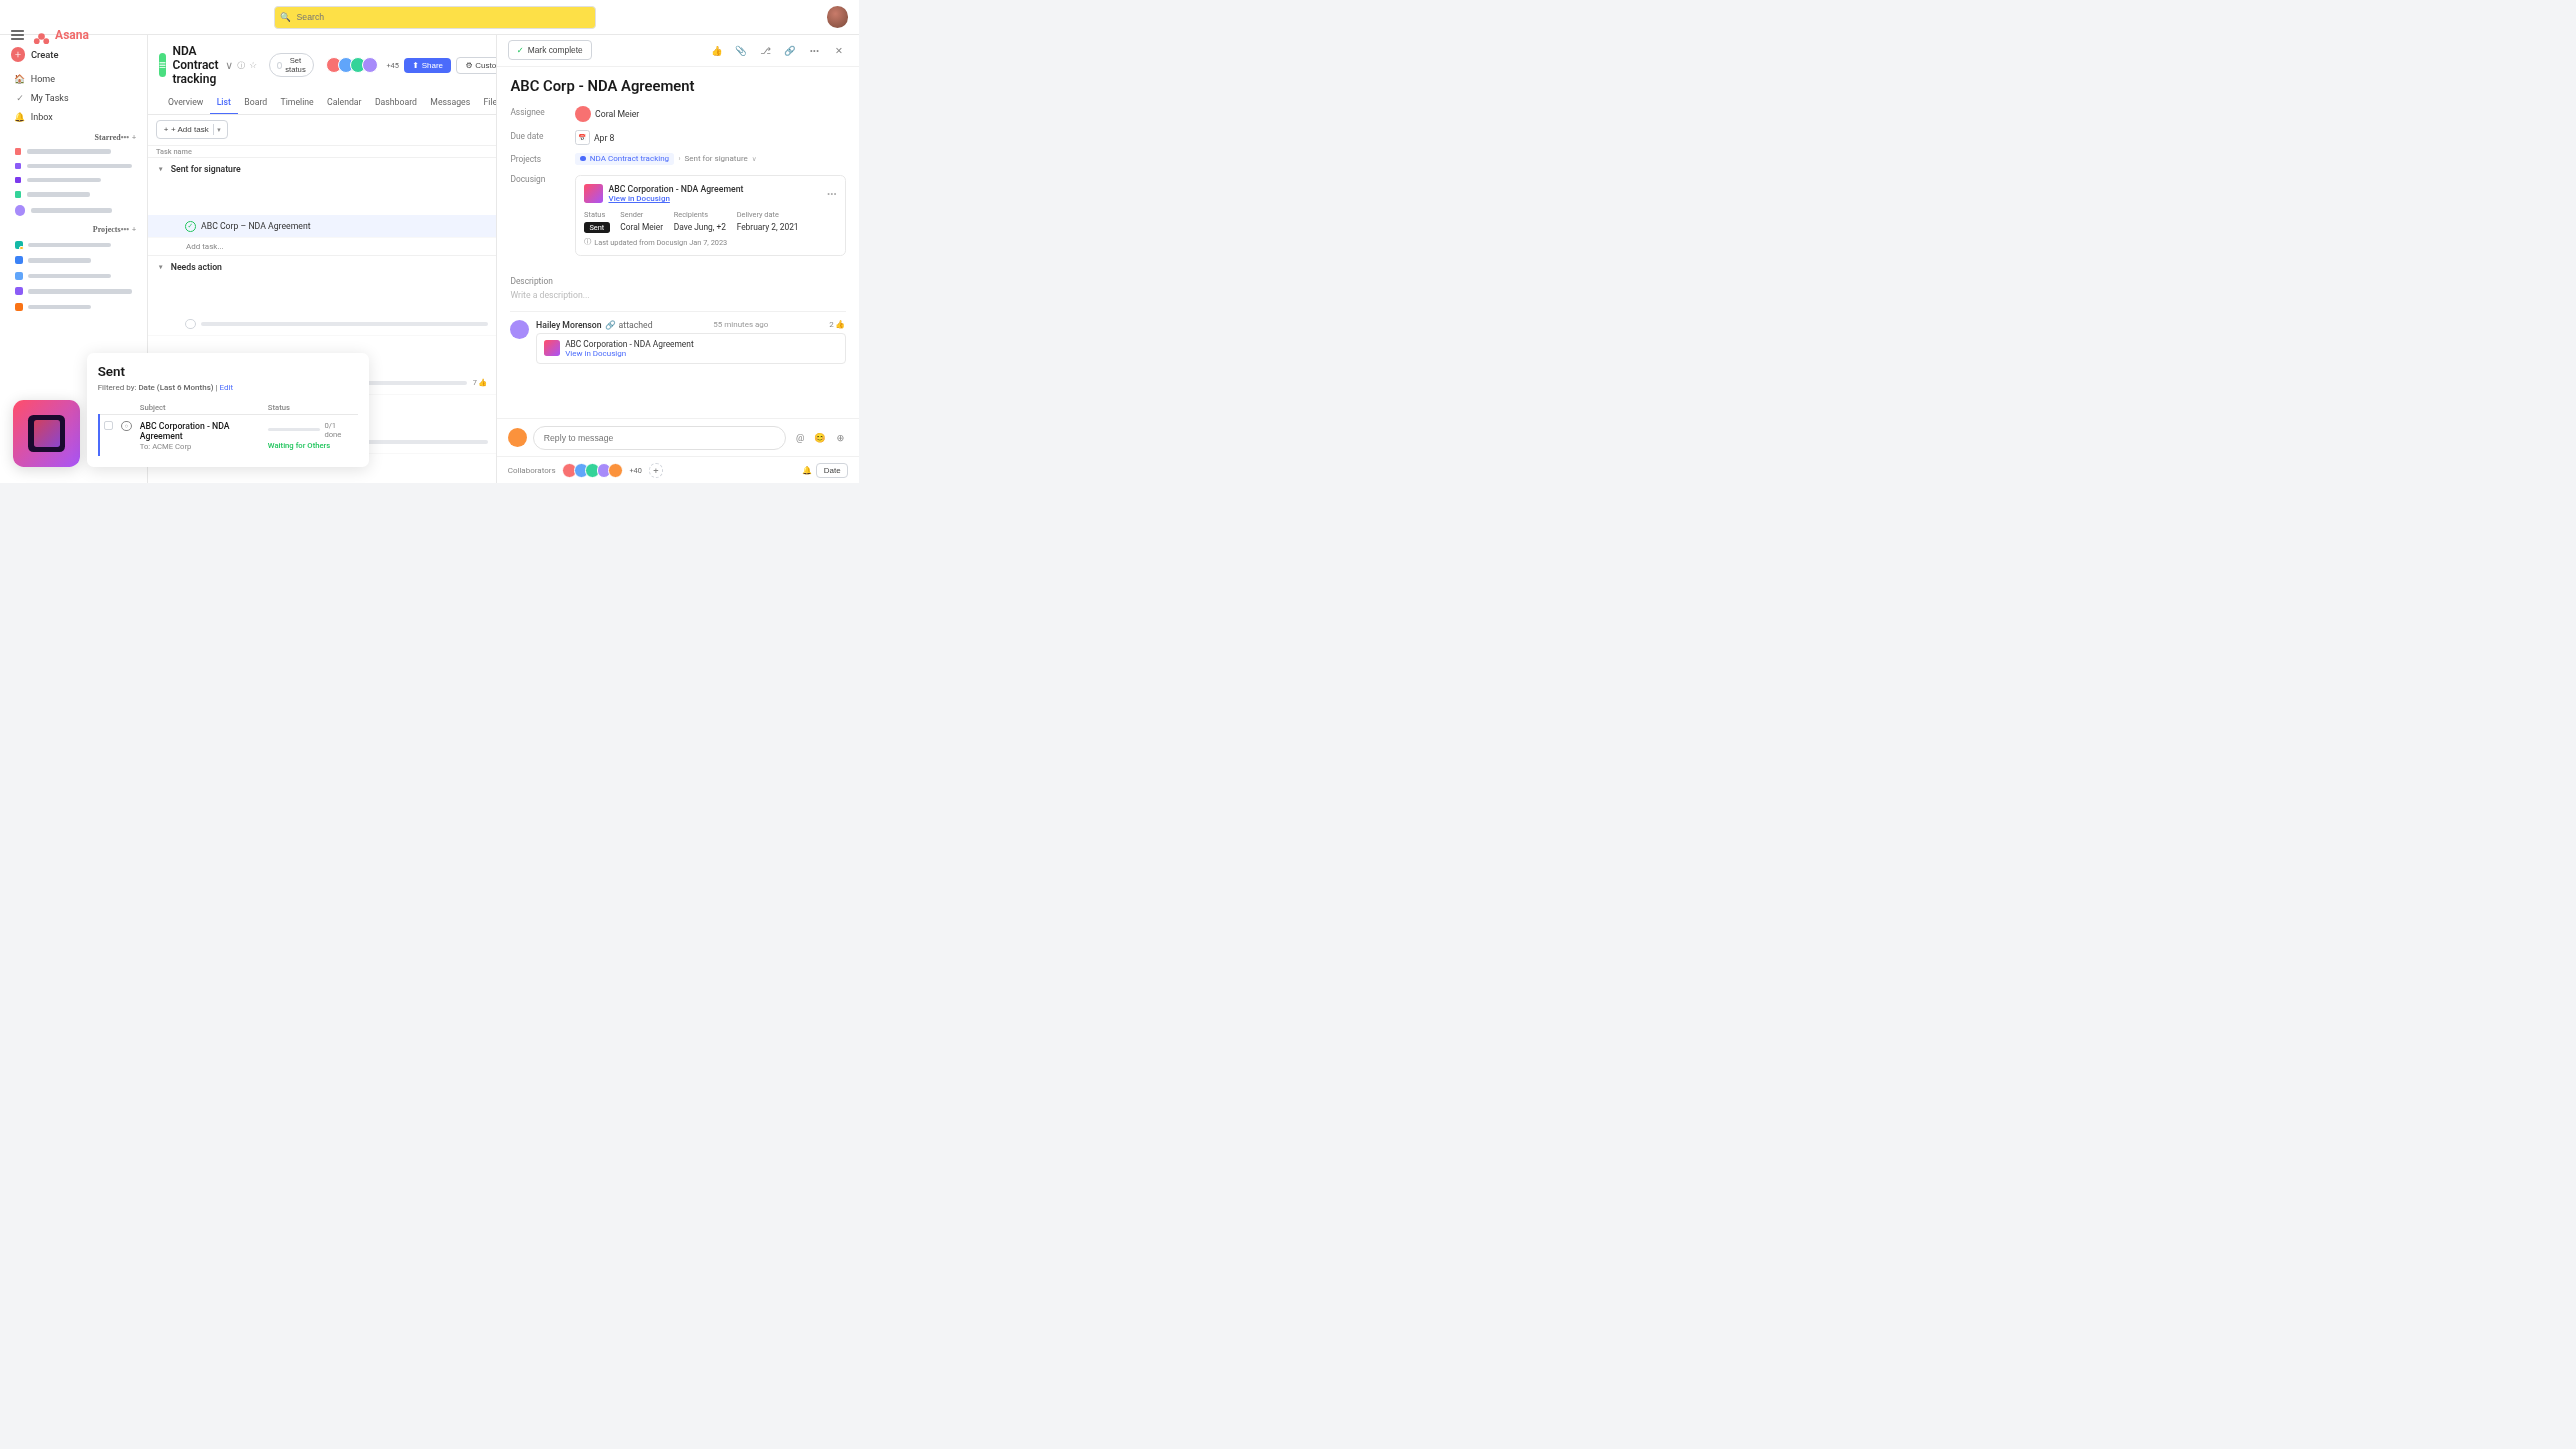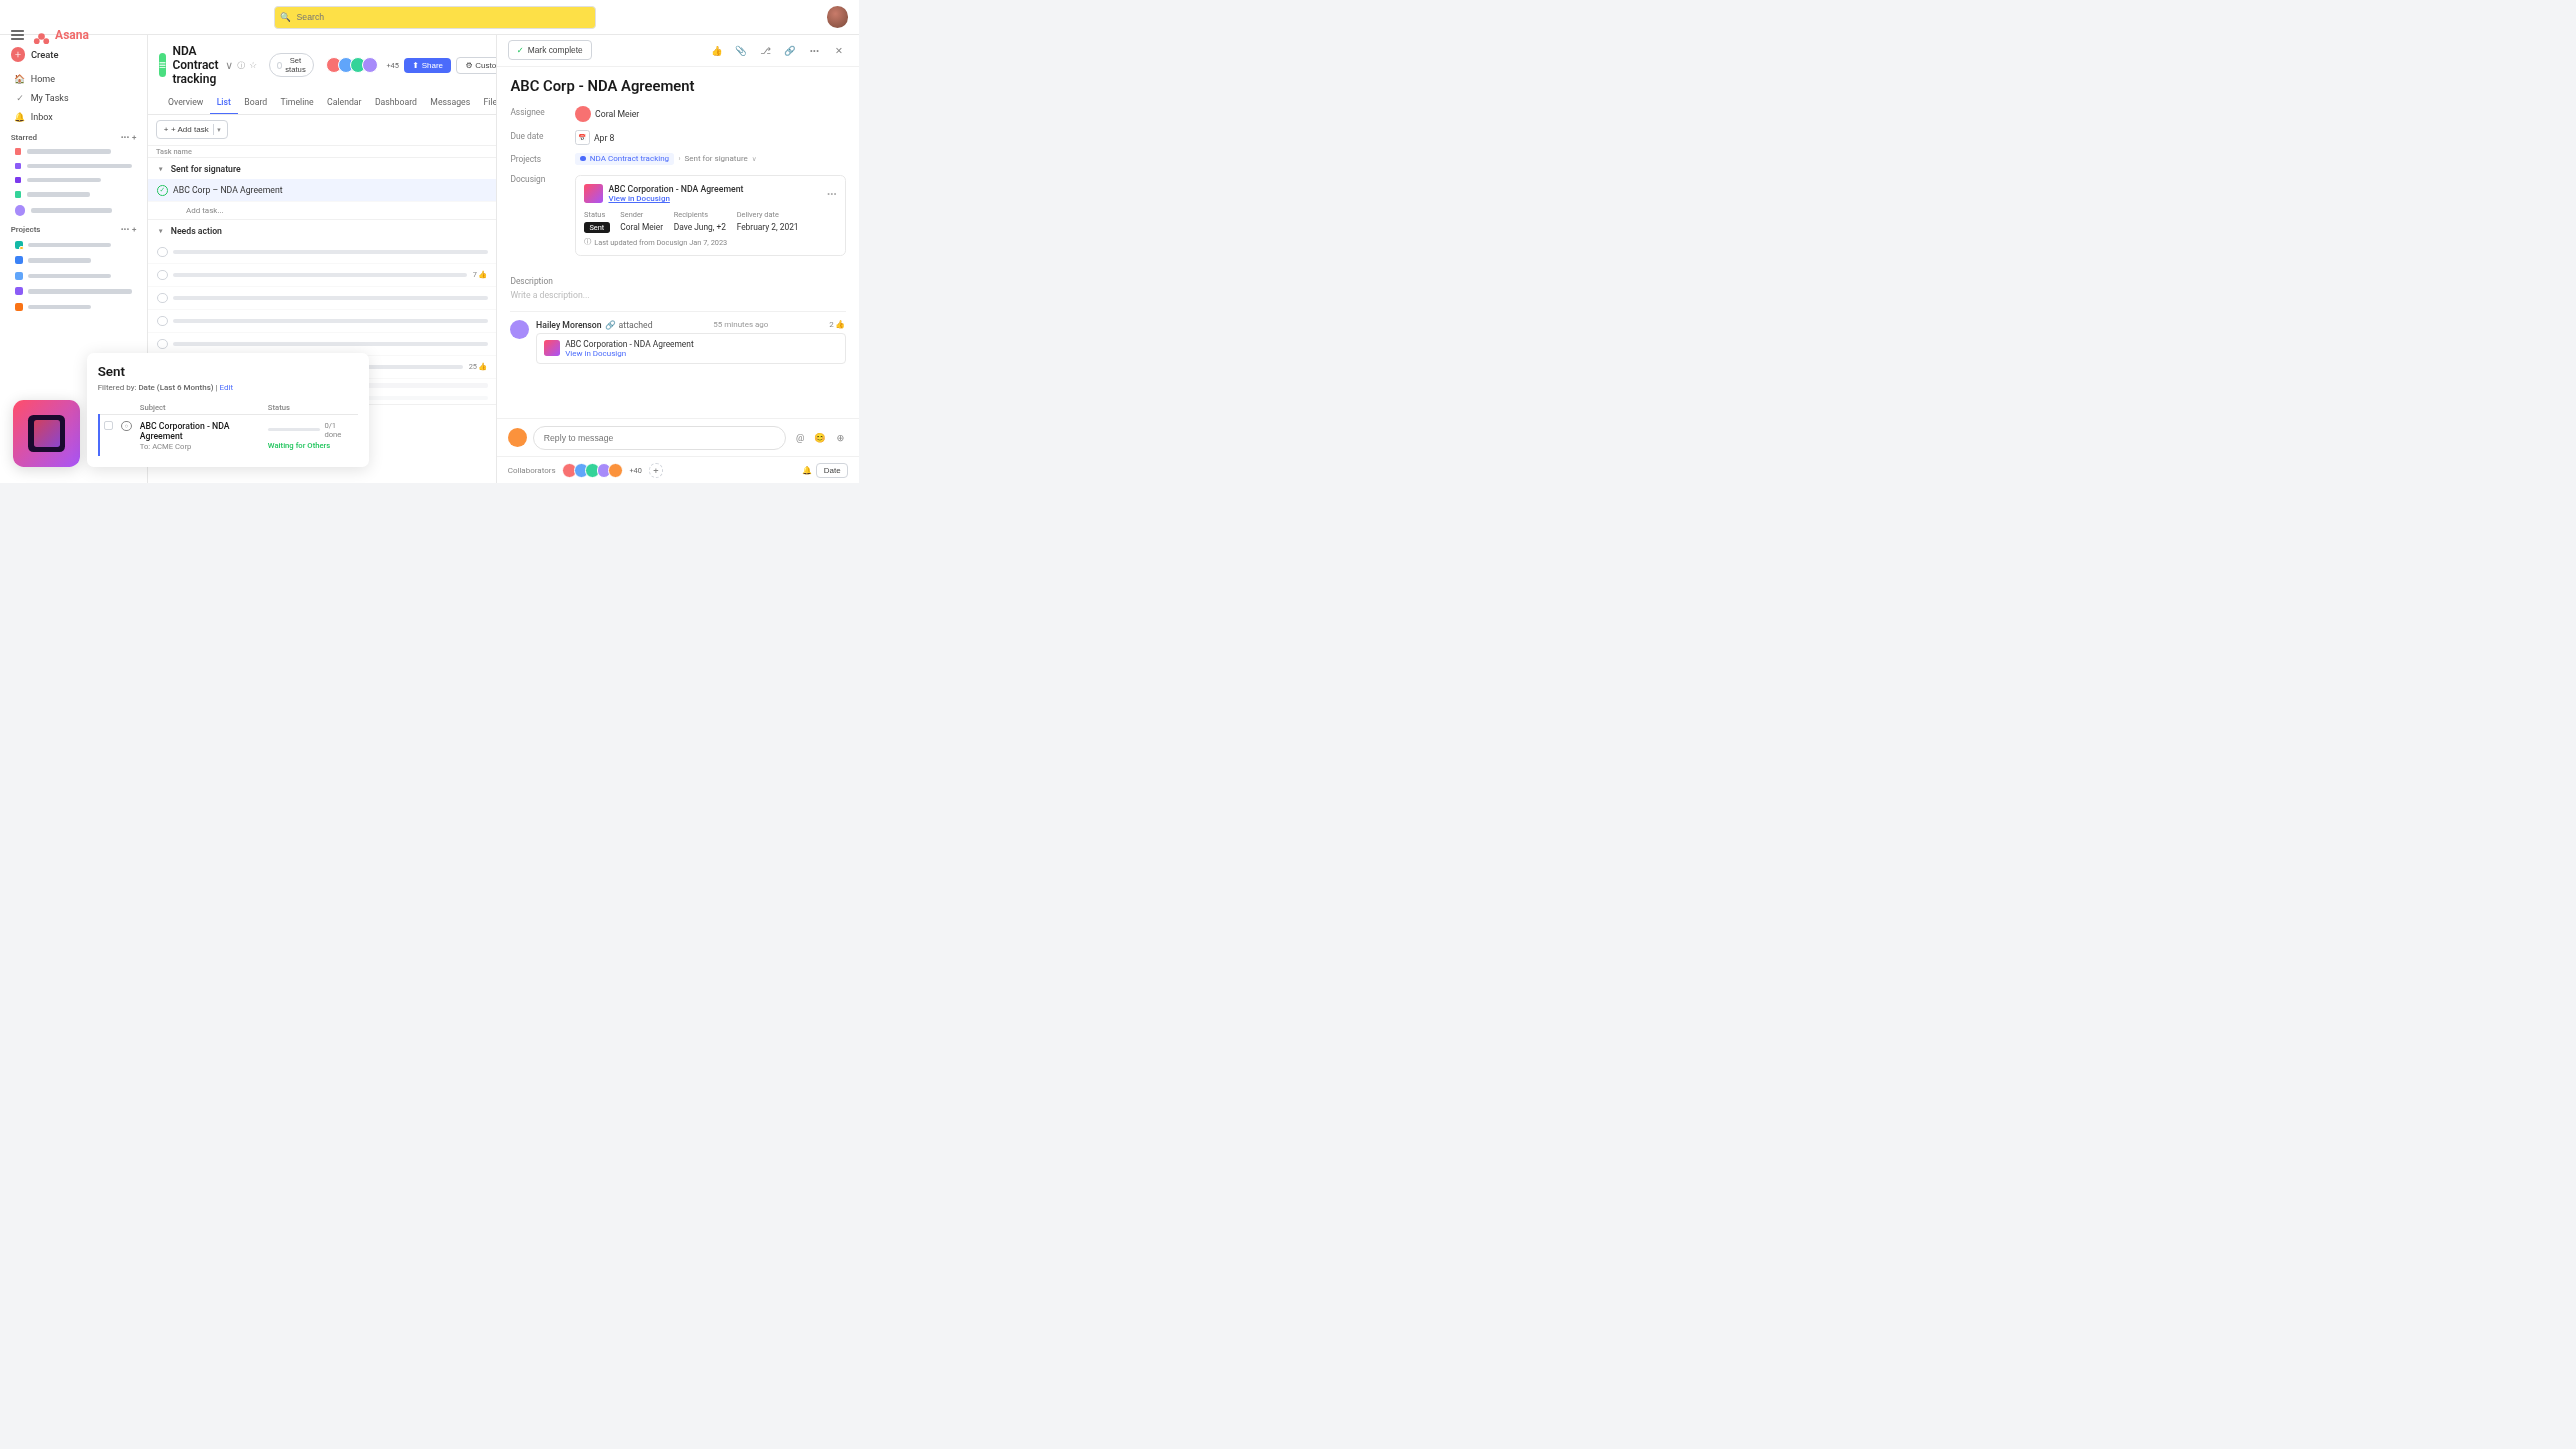--- a/index.html
+++ b/index.html
@@ -143,26 +143,27 @@
       height: 10.7px;
       color: #888;
       display: flex;
       align-items: center;
       justify-content: center;
     }
 
     .sidebar-section-header {
       display: flex;
       align-items: center;
-      justify-content: space-between;
+      justify-content: flex-end;
       padding: 5.4px 10.7px 2.7px;
       font-size: 8px;
       font-weight: 600;
       color: #666;
       text-transform: none;
+      font-family: Liberation Serif, serif;
     }
     .sidebar-section-actions {
       display: flex;
       gap: 2.7px;
       color: #888;
       font-size: 8px;
     }
 
     .sidebar-starred-item {
       display: flex;
@@ -392,24 +393,25 @@
       align-items: center;
       justify-content: center;
       color: #888;
       font-size: 6.7px;
     }
 
     .task-item {
       display: flex;
       align-items: center;
       gap: 5.4px;
-      padding: 4px 8px 4px 9px;
+      padding: 4px 8px 4px 37px;
       cursor: pointer;
       border-bottom: 0.7px solid #f8f8f8;
       min-height: 23px;
+      margin-top: 36px;
     }
     .task-item.active { background: #f0f4ff; }
 
     .task-check {
       width: 10.7px;
       height: 10.7px;
       border-radius: 50%;
       border: 1.3px solid #d1d5db;
       flex-shrink: 0;
       display: flex;

